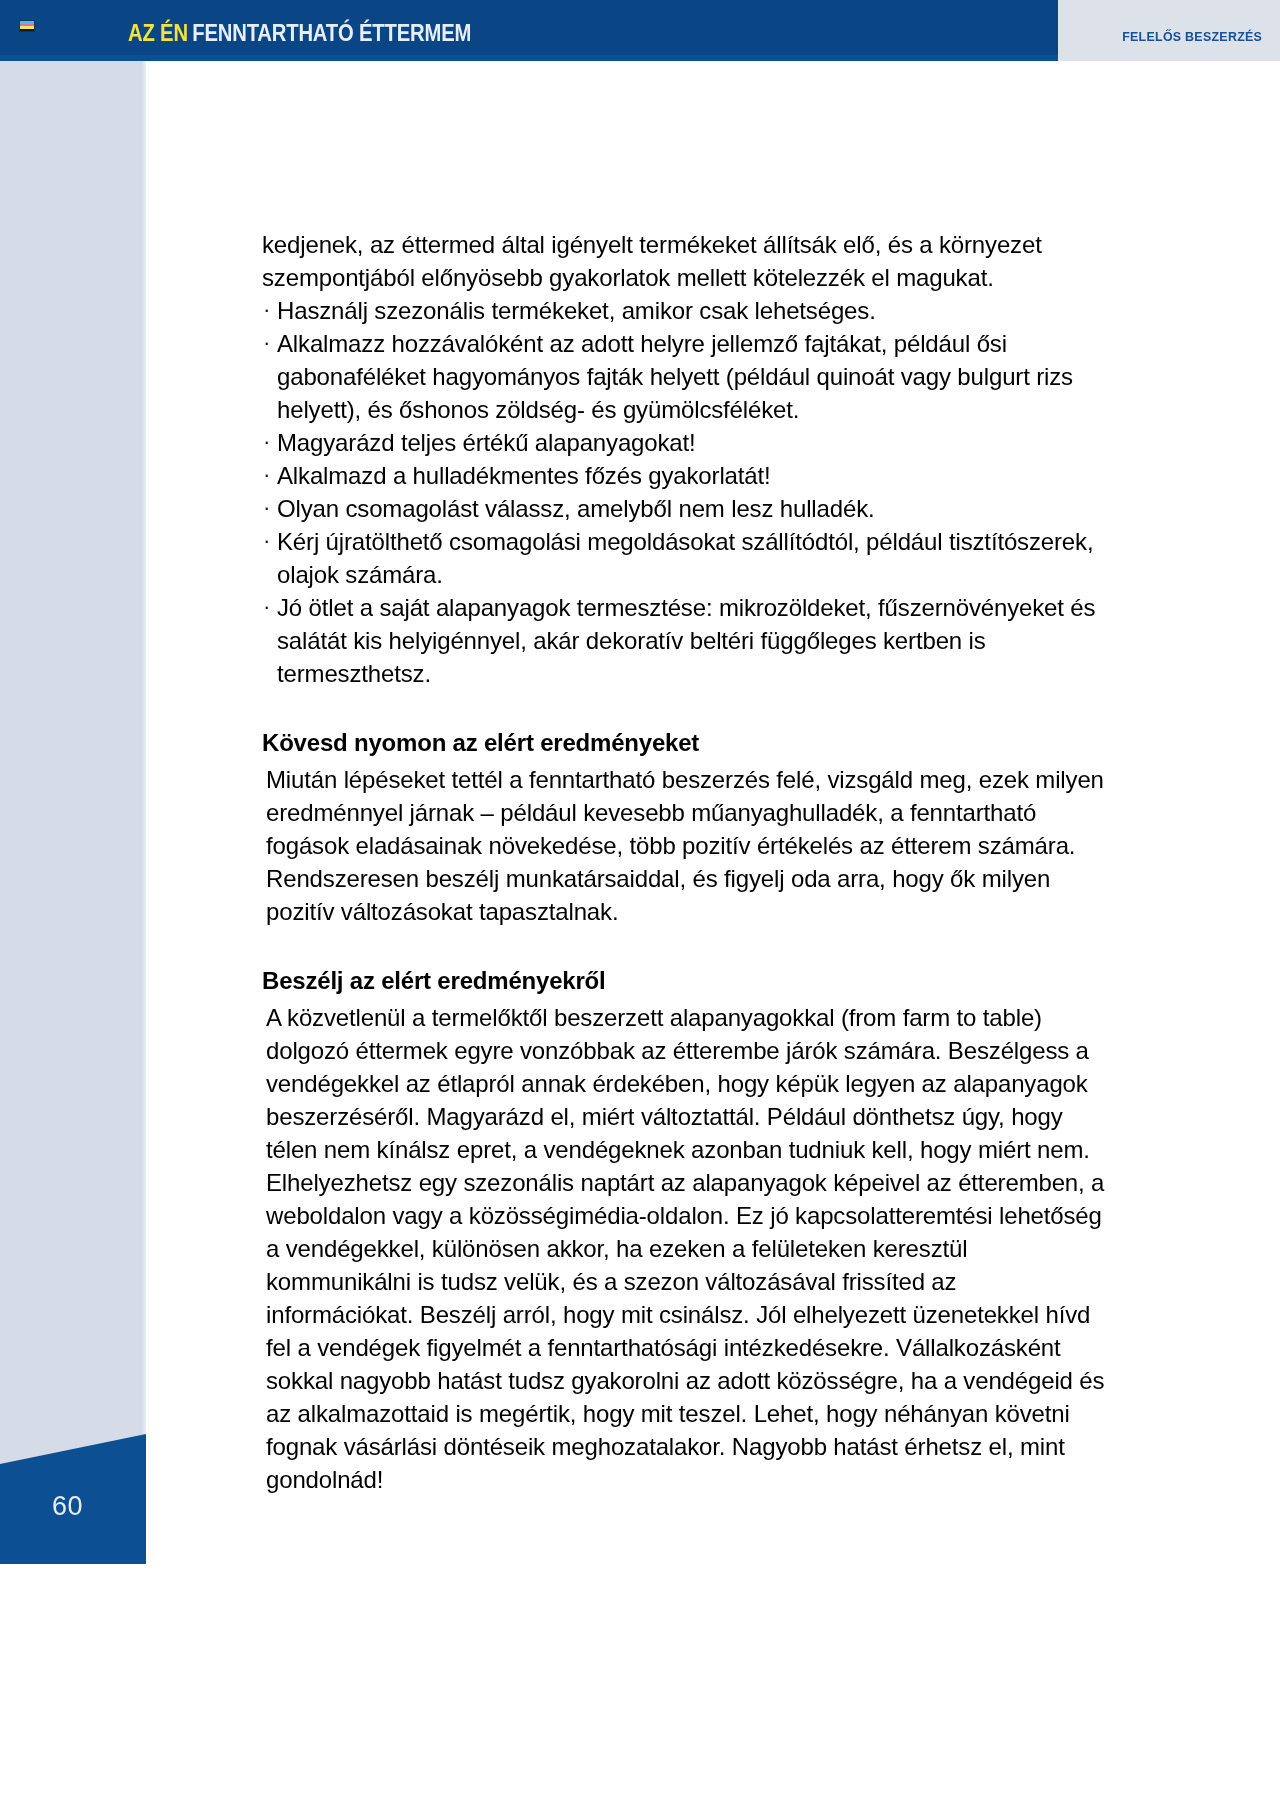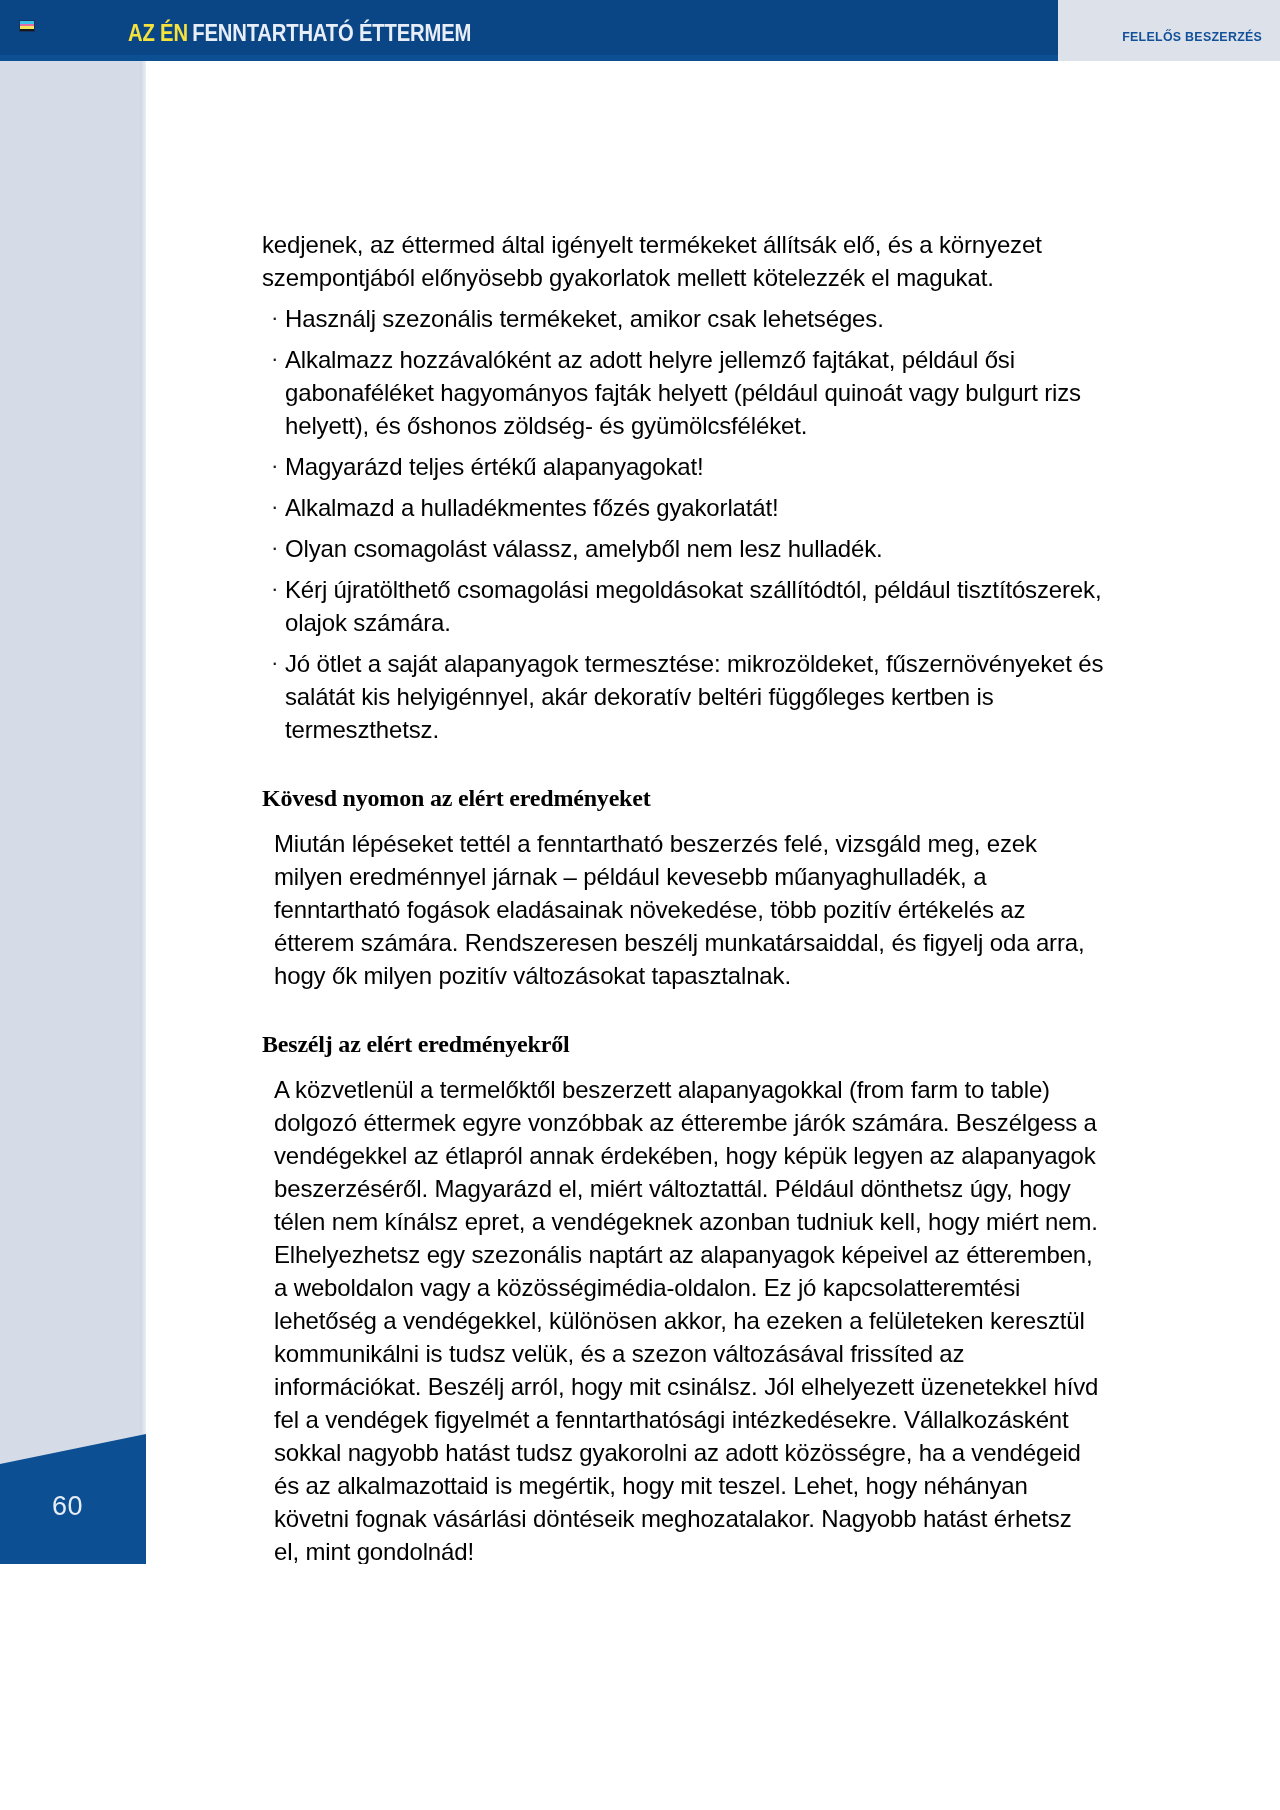--- a/index.html
+++ b/index.html
@@ -143,40 +143,39 @@
   }
 
   ul.bullets {
     list-style: none;
     margin: 0;
     padding: 0;
   }
   ul.bullets li {
     position: relative;
     padding-left: 15px;
-    margin: 8px;
+    margin: 0;
   }
   ul.bullets li::before {
     content: "\00B7";
     position: absolute;
     left: 1px;
     top: -1px;
     color: #17191c;
     font-size: 22.5px;
     line-height: 33.5px;
   }
 
   .section { margin-top: 36px; }
   .sec-head {
     font-weight: bold;
     margin: 0 0 0 0;
     letter-spacing: -0.2px;
-    font-family: Liberation Serif, serif;
-  }
-  .sec-body { margin: 12px; }
+  }
+  .sec-body { margin: 4px; }
 
   
   .page-wedge {
     position: absolute;
     left: 0;
     bottom: 0;
     width: 146px;
     height: 130px;
     background: #0d4f93;
     clip-path: polygon(0 23%, 100% 0, 100% 100%, 0 100%);

